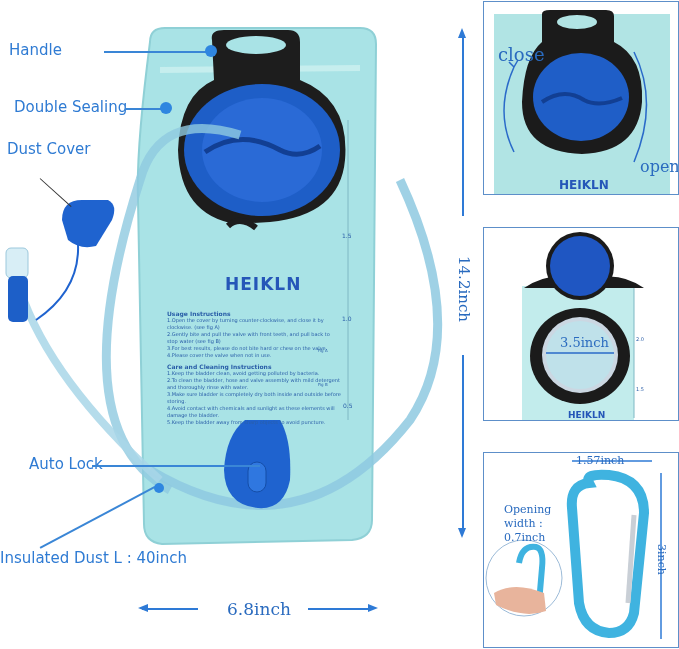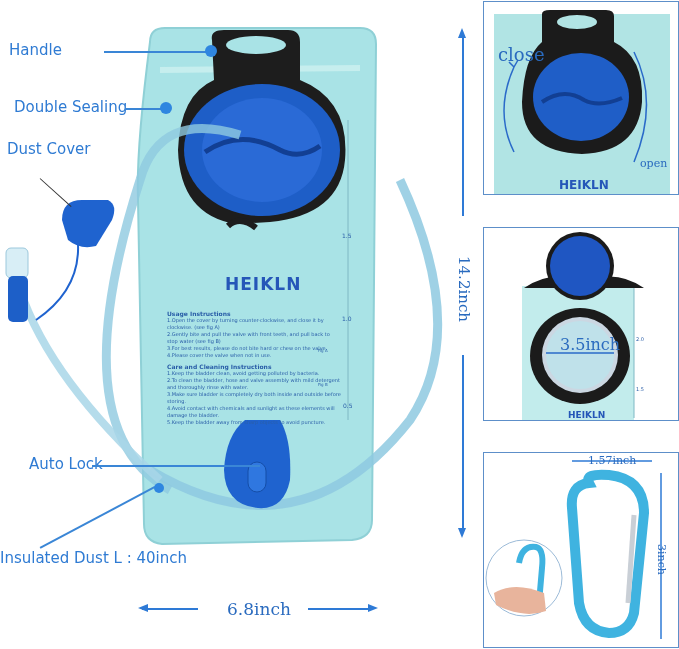--- a/index.html
+++ b/index.html
@@ -100,47 +100,52 @@
     <path d="M10,12 L186,12 L186,192 L10,192 Z" fill="#b1e4e4"></path>
     <path d="M58,12 Q58,8 66,8 L122,8 Q130,8 130,14 L130,40 Q160,55 158,100 Q154,150 98,152 Q38,150 38,100 Q40,55 58,40 Z" fill="#1b1b1b"></path>
     <ellipse cx="93" cy="20" rx="20" ry="7" fill="#b1e4e4"></ellipse>
     <ellipse cx="97" cy="95" rx="48" ry="44" fill="#1f5ec7"></ellipse>
     <path d="M58,100 Q80,85 100,98 Q115,106 138,96" stroke="#123f93" stroke-width="4" fill="none"></path>
     <path d="M30,65 Q10,110 30,150" stroke="#2a6ac9" stroke-width="1.5" fill="none"></path>
     <path d="M30,65 L25,60 M30,65 L34,58" stroke="#2a6ac9" stroke-width="1.5"></path>
     <path d="M150,50 Q175,100 150,160" stroke="#2a6ac9" stroke-width="1.5" fill="none"></path>
   </svg>
   <div class="abs serif" style="left:8px;top:42px;font-size:18px;margin-left:6px;">close</div>
-  <div class="abs serif" style="left:156px;top:155px;font-size:11px;">open</div>
+  <div class="abs serif" style="left:156px;top:155px;font-size:16px;">open</div>
   <div class="abs" style="left:75px;top:176px;font-size:12px;font-weight:bold;color:#2556b8;">HEIKLN</div>
 </div>
 
 <div class="panel" style="left:483px;top:227px;width:194px;height:192px;">
   <svg width="194" height="192" style="position:absolute;left:0;top:0;">
     <path d="M38,58 L150,58 L150,192 L38,192 Z" fill="#c2ecec"></path>
     <path d="M40,60 Q70,40 100,55 Q130,40 160,60" fill="#1b1b1b"></path>
     <circle cx="96" cy="38" r="34" fill="#1b1b1b"></circle>
     <circle cx="96" cy="38" r="30" fill="#1f56c2"></circle>
     <ellipse cx="96" cy="128" rx="50" ry="48" fill="#1b1b1b"></ellipse>
     <circle cx="96" cy="127" r="38" fill="#cbd7e2"></circle>
     <circle cx="96" cy="127" r="34" fill="#bfe1ea"></circle>
     <line x1="62" y1="125" x2="130" y2="125" stroke="#2a6ac9" stroke-width="1.5"></line>
     <line x1="150" y1="60" x2="150" y2="190" stroke="#7fb8c4" stroke-width="1"></line>
   </svg>
-  <div class="abs serif" style="left:76px;top:107px;font-size:16px;">3.5inch</div>
+  <div class="abs serif" style="left:76px;top:107px;font-size:13px;">3.5inch</div>
   <div class="abs" style="left:152px;top:108px;font-size:5px;color:#2a5ea8;">2.0</div>
   <div class="abs" style="left:152px;top:158px;font-size:5px;color:#2a5ea8;">1.5</div>
   <div class="abs" style="left:84px;top:182px;font-size:9px;font-weight:bold;color:#2556b8;">HEIKLN</div>
 </div>
 
 <div class="panel" style="left:483px;top:452px;width:194px;height:194px;">
   <svg width="194" height="194" style="position:absolute;left:0;top:0;">
     <path d="M105,30 Q100,20 125,22 Q160,26 160,60 L150,160 Q145,180 125,180 Q100,178 95,150 L88,55 Q86,32 105,30 Z" fill="none" stroke="#3fb3e0" stroke-width="10"></path>
     <line x1="150" y1="62" x2="144" y2="150" stroke="#c9cfd6" stroke-width="5"></line>
     <circle cx="40" cy="125" r="38" fill="#fff" stroke="#9cbbd8" stroke-width="1"></circle>
     <path d="M35,110 Q38,92 52,94 Q60,96 58,115 L55,150" fill="none" stroke="#3fb3e0" stroke-width="6"></path>
     <path d="M10,140 Q30,128 60,140 L62,158 Q40,166 12,152 Z" fill="#e8b49c"></path>
     <line x1="88" y1="8" x2="168" y2="8" stroke="#2e7ad6" stroke-width="1.5"></line>
     <line x1="177" y1="20" x2="177" y2="186" stroke="#2e7ad6" stroke-width="1.5"></line>
   </svg>
-  <div class="abs serif" style="left:104px;top:1px;font-size:11px;">1.57inch</div>
+  <div class="abs serif" style="left:92px;top:1px;font-size:11px;">1.57inch</div>
   <div class="abs serif" style="left:162px;top:100px;font-size:11px;transform:rotate(90deg);">3inch</div>
+  <div class="abs serif" style="left:20px;top:50px;font-size:11px;line-height:14px;">
+    <div>Opening</div>
+    <div>width :</div>
+    <div>0.7inch</div>
+  </div>
 </div>
 
 </body></html>

